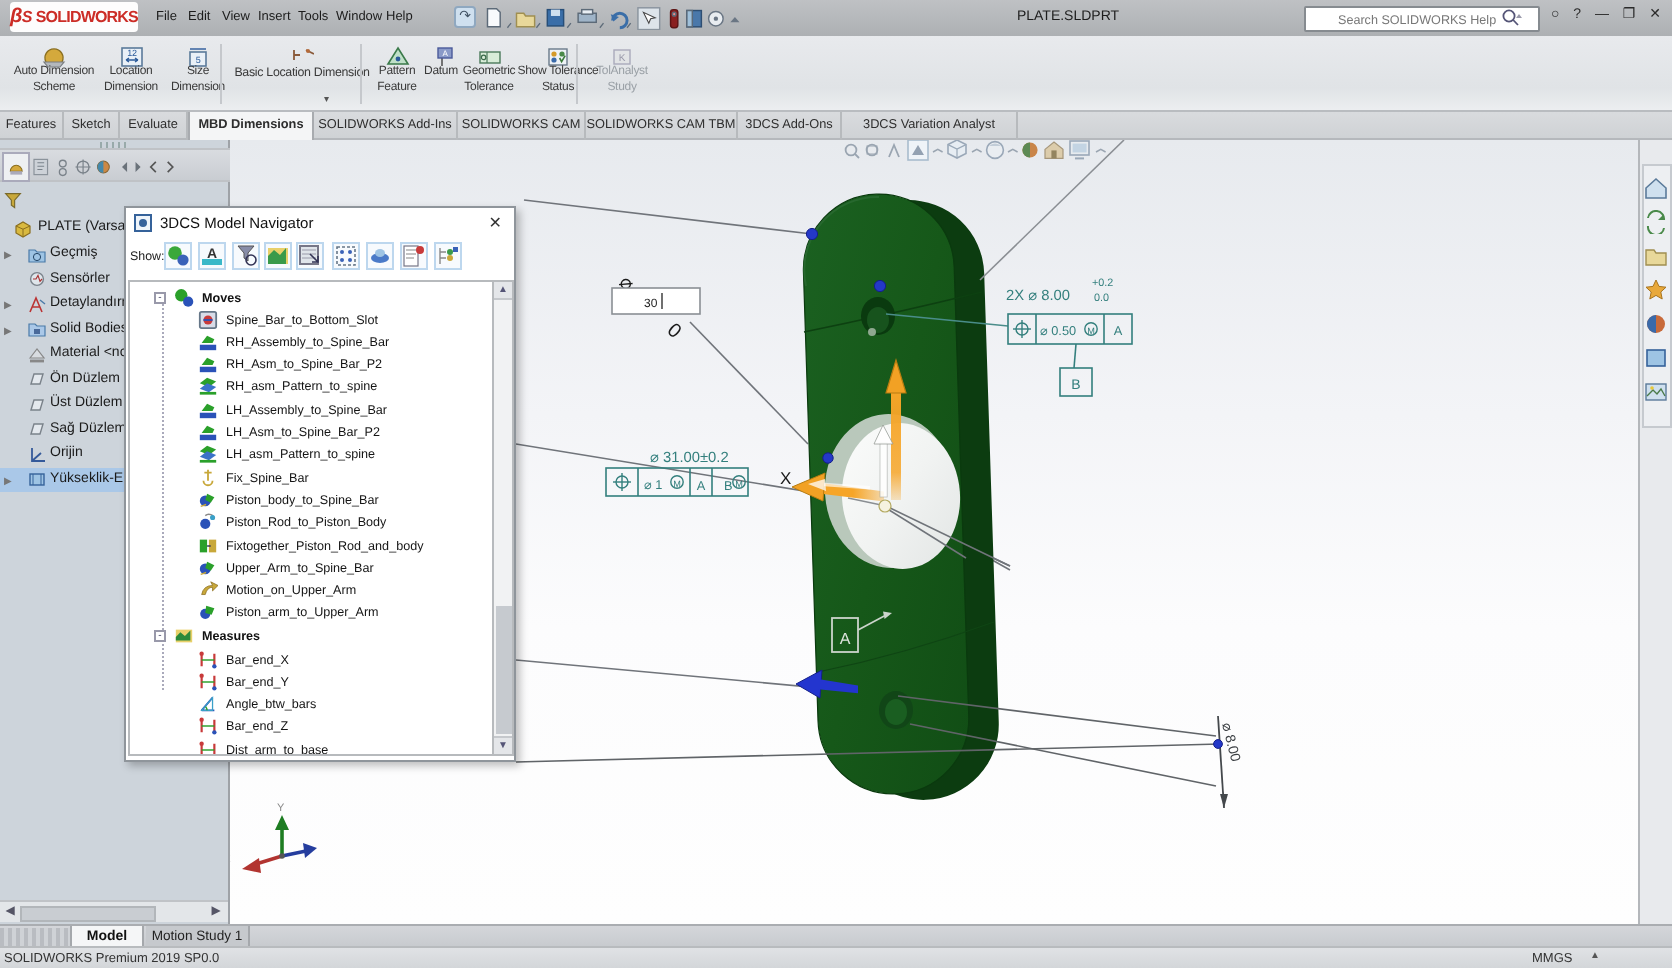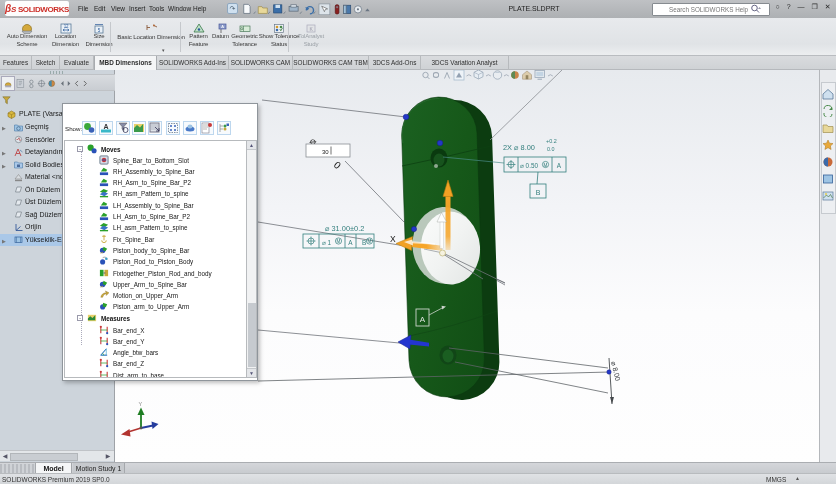--- a/index.html
+++ b/index.html
@@ -452,20 +452,28 @@
 <svg class="abs" style="left:2px;top:103px" width="12" height="12" viewBox="0 0 12 12">
       <rect x="1.5" y="2" width="9" height="8" fill="#9ec4e4" stroke="#35629a" stroke-width="0.8"></rect>
     </svg>
 <svg class="abs" style="left:2px;top:120px" width="12" height="12" viewBox="0 0 12 12">
       <rect x="1" y="2" width="10" height="8" fill="#cfe0ef" stroke="#5a7a9a" stroke-width="0.7"></rect>
       <path d="M1.5,8 l3,-3 2,2 2,-2.5 2,3.5" stroke="#4a7a4a" fill="none" stroke-width="0.7"></path>
       <circle cx="4" cy="4" r="0.9" fill="#e8c83a"></circle>
     </svg>
 </div>
 <div id="dialog" class="abs">
+<div id="dtitle">
+      <svg style="position:absolute;left:4px;top:3px" width="9" height="9" viewBox="0 0 9 9">
+        <rect x="0.5" y="0.5" width="8" height="8" fill="#eef4fa" stroke="#35629a"></rect>
+        <circle cx="4.5" cy="4.5" r="2" fill="#35629a"></circle>
+      </svg>
+      <span style="position:absolute;left:17px">3DCS Model Navigator</span>
+      <span style="position:absolute;right:6px;top:0;color:#333;font-size:8px">✕</span>
+    </div>
 <div id="dtools">
       <span style="position:absolute;left:2px;top:6px">Show:</span>
 <div class="dbtn" style="left:19px"><svg width="12" height="12" viewBox="0 0 12 12">
           <circle cx="4.5" cy="4.5" r="3.4" fill="#3aa83a"></circle>
           <circle cx="8.5" cy="8" r="2.8" fill="#3a62b8"></circle>
         </svg></div>
 <div class="dbtn" style="left:36px"><svg width="12" height="12" viewBox="0 0 12 12">
           <text x="3.5" y="7" font-size="7" fill="#333" font-weight="bold">A</text>
           <rect x="1" y="7.5" width="10" height="3" fill="#3ab8c8"></rect>
         </svg></div>

